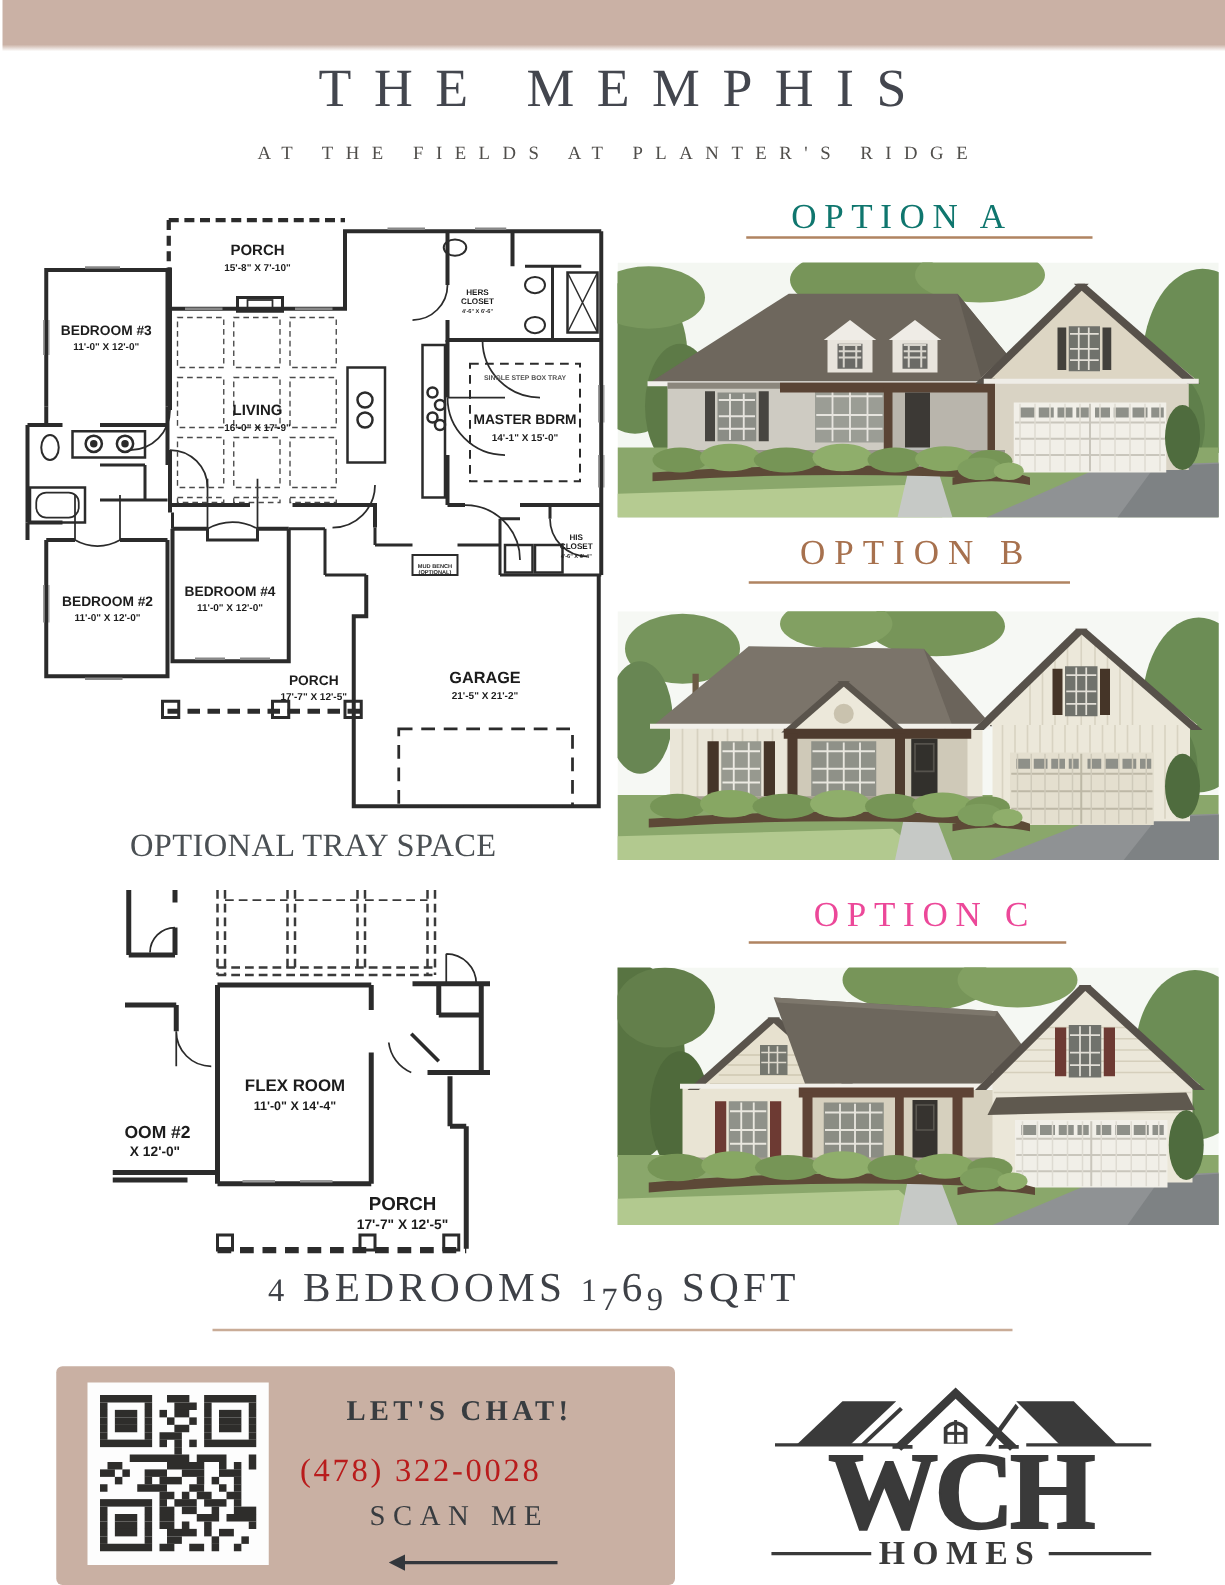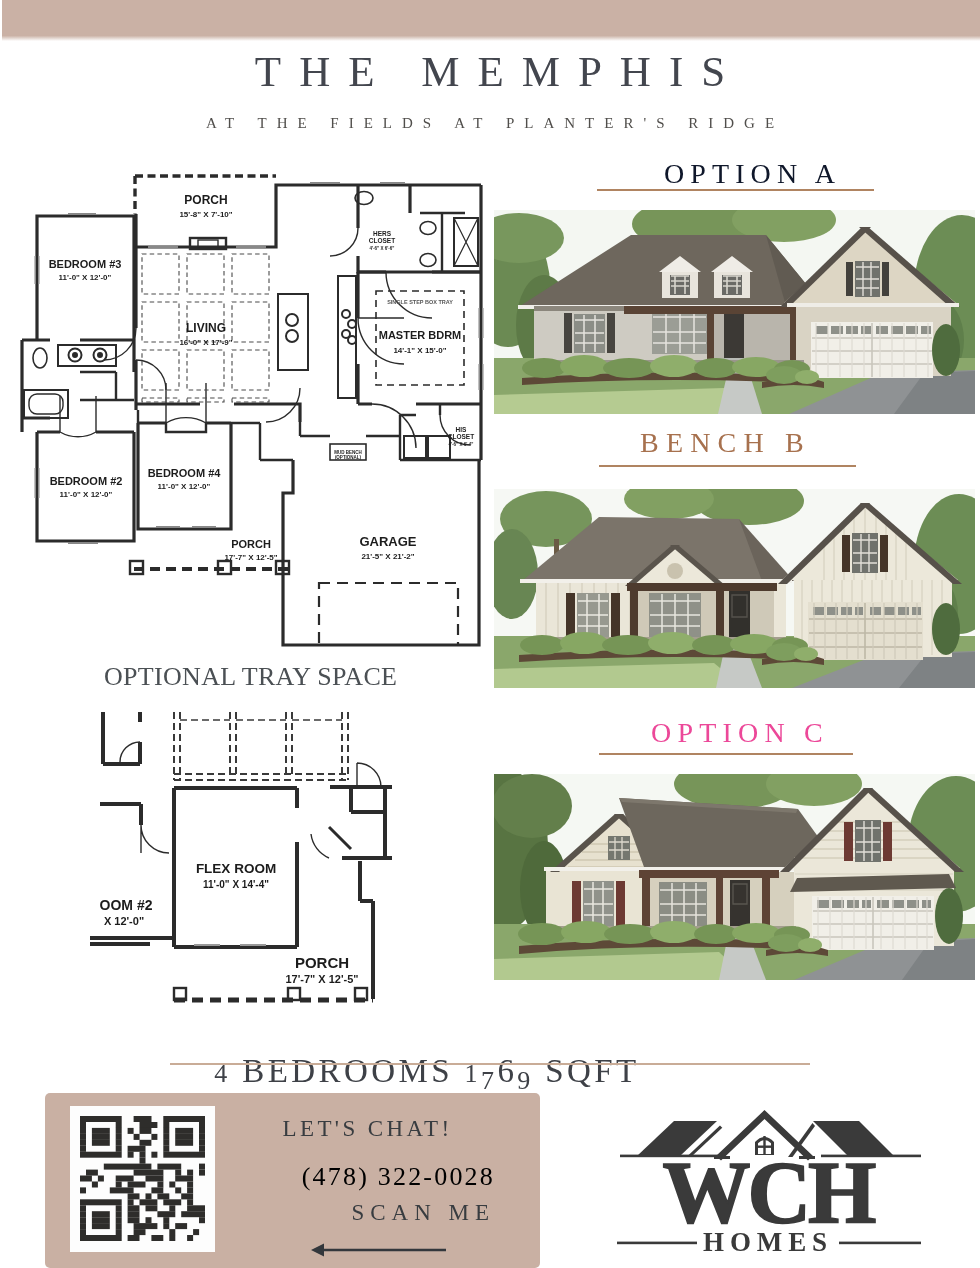--- a/index.html
+++ b/index.html
@@ -249,21 +249,21 @@
   <text x="146" y="161" font-size="13.5">FLEX ROOM</text>
   <text x="146" y="176" font-size="10">11'-0" X 14'-4"</text>
   <text x="36" y="198" font-size="14">OOM #2</text>
   <text x="34" y="213" font-size="11">X 12'-0"</text>
   <text x="232" y="256" font-size="15">PORCH</text>
   <text x="232" y="271" font-size="11">17'-7" X 12'-5"</text>
 </g>
 </svg>
 </div>
 
-<div class="abs" style="left:664px;top:158px;font-size:28px;letter-spacing:6.1px;color:#0f172a;white-space:nowrap;">OPTION A</div>
+<div class="abs" style="left:633px;top:158px;font-size:28px;letter-spacing:6.1px;color:#0f766e;white-space:nowrap;">OPTION A</div>
 
 <div class="abs" style="left:597px;top:189px;width:277px;height:1.8px;background:#b08461;"></div>
 
 <div class="abs" id="houseA" style="left:494px;top:210px;width:481px;height:204px;">
 <svg width="481" height="204" viewBox="0 0 481 204">
 
 <rect x="0" y="0" width="481" height="204" fill="#f4f7f2"></rect>
 
 <g fill="#779559">
         <ellipse cx="200" cy="14" rx="62" ry="26"></ellipse>
@@ -383,21 +383,21 @@
 <g>
         <path d="M268,172 Q310,164 330,172 L330,178 Q300,172 268,178 Z" fill="#5d4937"></path>
         <ellipse cx="290" cy="165" rx="18" ry="9" fill="#7e9e5e"></ellipse>
         <ellipse cx="313" cy="167" rx="12" ry="7" fill="#8fae6b"></ellipse>
       </g>
 
 <ellipse cx="452" cy="140" rx="14" ry="26" fill="#4f6c3e"></ellipse>
 </svg>
 </div>
 
-<div class="abs" style="left:640px;top:427px;font-size:28px;letter-spacing:7.2px;color:#a7714e;white-space:nowrap;">BENCH B</div>
+<div class="abs" style="left:640px;top:427px;font-size:28px;letter-spacing:7.2px;color:#a7714e;white-space:nowrap;">OPTION B</div>
 
 <div class="abs" style="left:599px;top:465px;width:257px;height:1.8px;background:#b08461;"></div>
 
 <div class="abs" id="houseB" style="left:494px;top:489px;width:481px;height:199px;">
 <svg width="481" height="199" viewBox="0 0 481 199">
 
 <rect x="0" y="0" width="481" height="199" fill="#f6f8f4"></rect>
 
 <g fill="#779559">
         <ellipse cx="255" cy="12" rx="55" ry="24"></ellipse>
@@ -648,21 +648,21 @@
 <g>
         <path d="M272,176 Q312,168 334,176 L334,182 Q304,176 272,182 Z" fill="#5d4937"></path>
         <ellipse cx="292" cy="169" rx="18" ry="9" fill="#7e9e5e"></ellipse>
         <ellipse cx="316" cy="171" rx="12" ry="7" fill="#8fae6b"></ellipse>
       </g>
 
 <ellipse cx="455" cy="142" rx="14" ry="28" fill="#4f6c3e"></ellipse>
 </svg>
 </div>
 
-<div class="abs" style="left:1px;top:1013px;width:852px;text-align:center;font-size:33px;letter-spacing:3.4px;color:#3e4147;margin-top:40px;"><span style="font-size:26px;">4</span> BEDROOMS <span style="font-size:26px;">1</span><span style="font-size:26px;vertical-align:-7px;">7</span>6<span style="font-size:26px;vertical-align:-7px;">9</span> SQFT</div>
+<div class="abs" style="left:1px;top:1013px;width:852px;text-align:center;font-size:33px;letter-spacing:3.4px;color:#3e4147;"><span style="font-size:26px;">4</span> BEDROOMS <span style="font-size:26px;">1</span><span style="font-size:26px;vertical-align:-7px;">7</span>6<span style="font-size:26px;vertical-align:-7px;">9</span> SQFT</div>
 
 <div class="abs" style="left:170px;top:1063px;width:640px;height:2px;background:#c9ac97;"></div>
 
 <div class="abs" style="left:45px;top:1093px;width:495px;height:175px;background:#c9b0a3;border-radius:5px;"></div>
 
 <div class="abs" id="qrbox" style="left:70px;top:1106px;width:145px;height:146px;background:#fdfdfd;">
 <svg width="145" height="146" viewBox="0 0 145 146">
       <g fill="#2e2d2b">
 <rect x="10.0" y="10.0" width="41.7" height="6.0"></rect>
 <rect x="63.6" y="10.0" width="17.9" height="6.0"></rect>
@@ -771,25 +771,25 @@
 <rect x="123.1" y="123.1" width="6.0" height="6.0"></rect>
 <rect x="10.0" y="129.0" width="41.7" height="6.0"></rect>
 <rect x="57.6" y="129.0" width="11.9" height="6.0"></rect>
 <rect x="81.4" y="129.0" width="11.9" height="6.0"></rect>
 <rect x="99.3" y="129.0" width="6.0" height="6.0"></rect>
 <rect x="117.1" y="129.0" width="6.0" height="6.0"></rect>
 </g>
     </svg>
 </div>
 
-<div class="abs" style="left:240px;top:1116px;width:255px;text-align:center;font-size:23px;letter-spacing:3.4px;color:#383c40;">LET'S CHAT!</div>
-
-<div class="abs" style="left:240px;top:1162px;width:255px;text-align:right;font-size:26px;letter-spacing:2.2px;color:#000000;">(478) 322-0028</div>
-
-<div class="abs" style="left:240px;top:1200px;width:255px;text-align:right;font-size:23px;letter-spacing:6px;color:#383c40;">SCAN ME</div>
+<div class="abs" style="left:240px;top:1116px;width:255px;text-align:center;font-size:23px;letter-spacing:3.4px;color:#383c40;font-weight:bold;">LET'S CHAT!</div>
+
+<div class="abs" style="left:240px;top:1162px;width:255px;text-align:left;font-size:26px;letter-spacing:2.2px;color:#b91c1c;">(478) 322-0028</div>
+
+<div class="abs" style="left:240px;top:1200px;width:255px;text-align:center;font-size:23px;letter-spacing:6px;color:#383c40;">SCAN ME</div>
 
 <div class="abs" id="arrow" style="left:308px;top:1242px;width:140px;height:16px;">
 <svg width="140" height="16" viewBox="0 0 140 16">
       <path d="M10,8 L138,8" stroke="#33373c" stroke-width="2.6" fill="none"></path>
       <path d="M16,1.5 L3,8 L16,14.5 Z" fill="#33373c"></path>
     </svg>
 </div>
 
 <div class="abs" id="logo" style="left:617px;top:1108px;width:310px;height:160px;">
 <svg width="310" height="160" viewBox="0 0 310 160">

